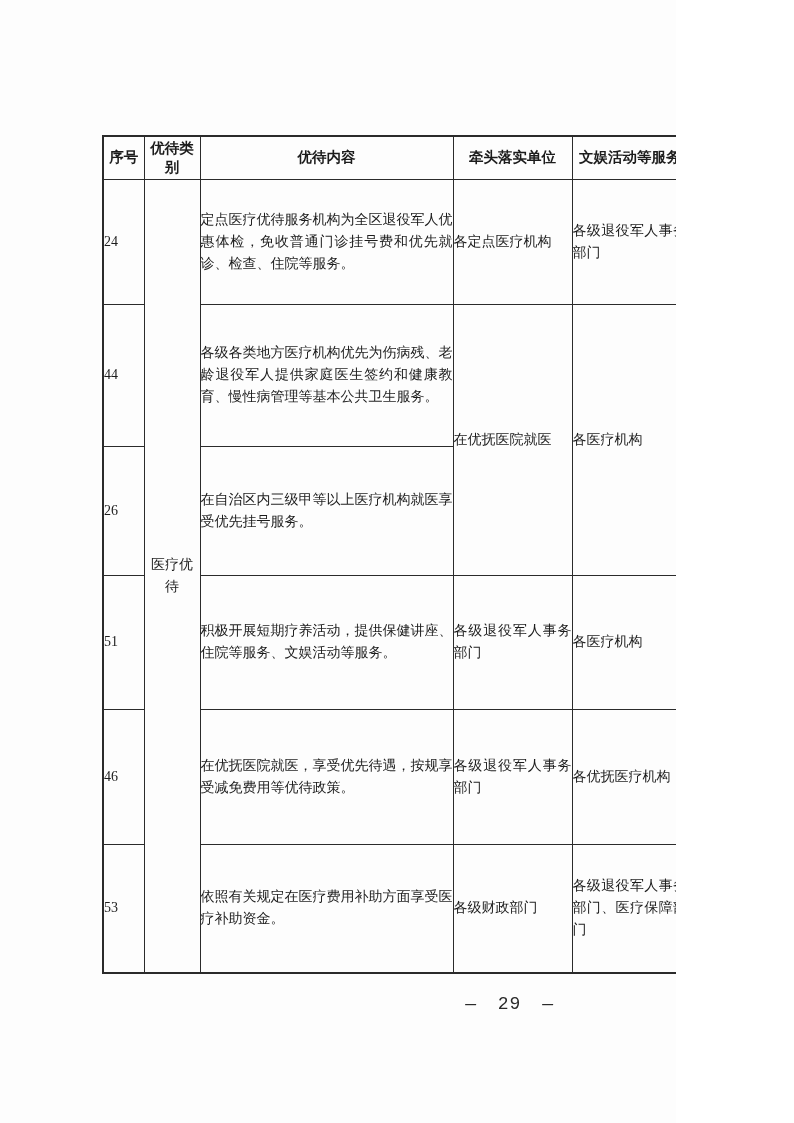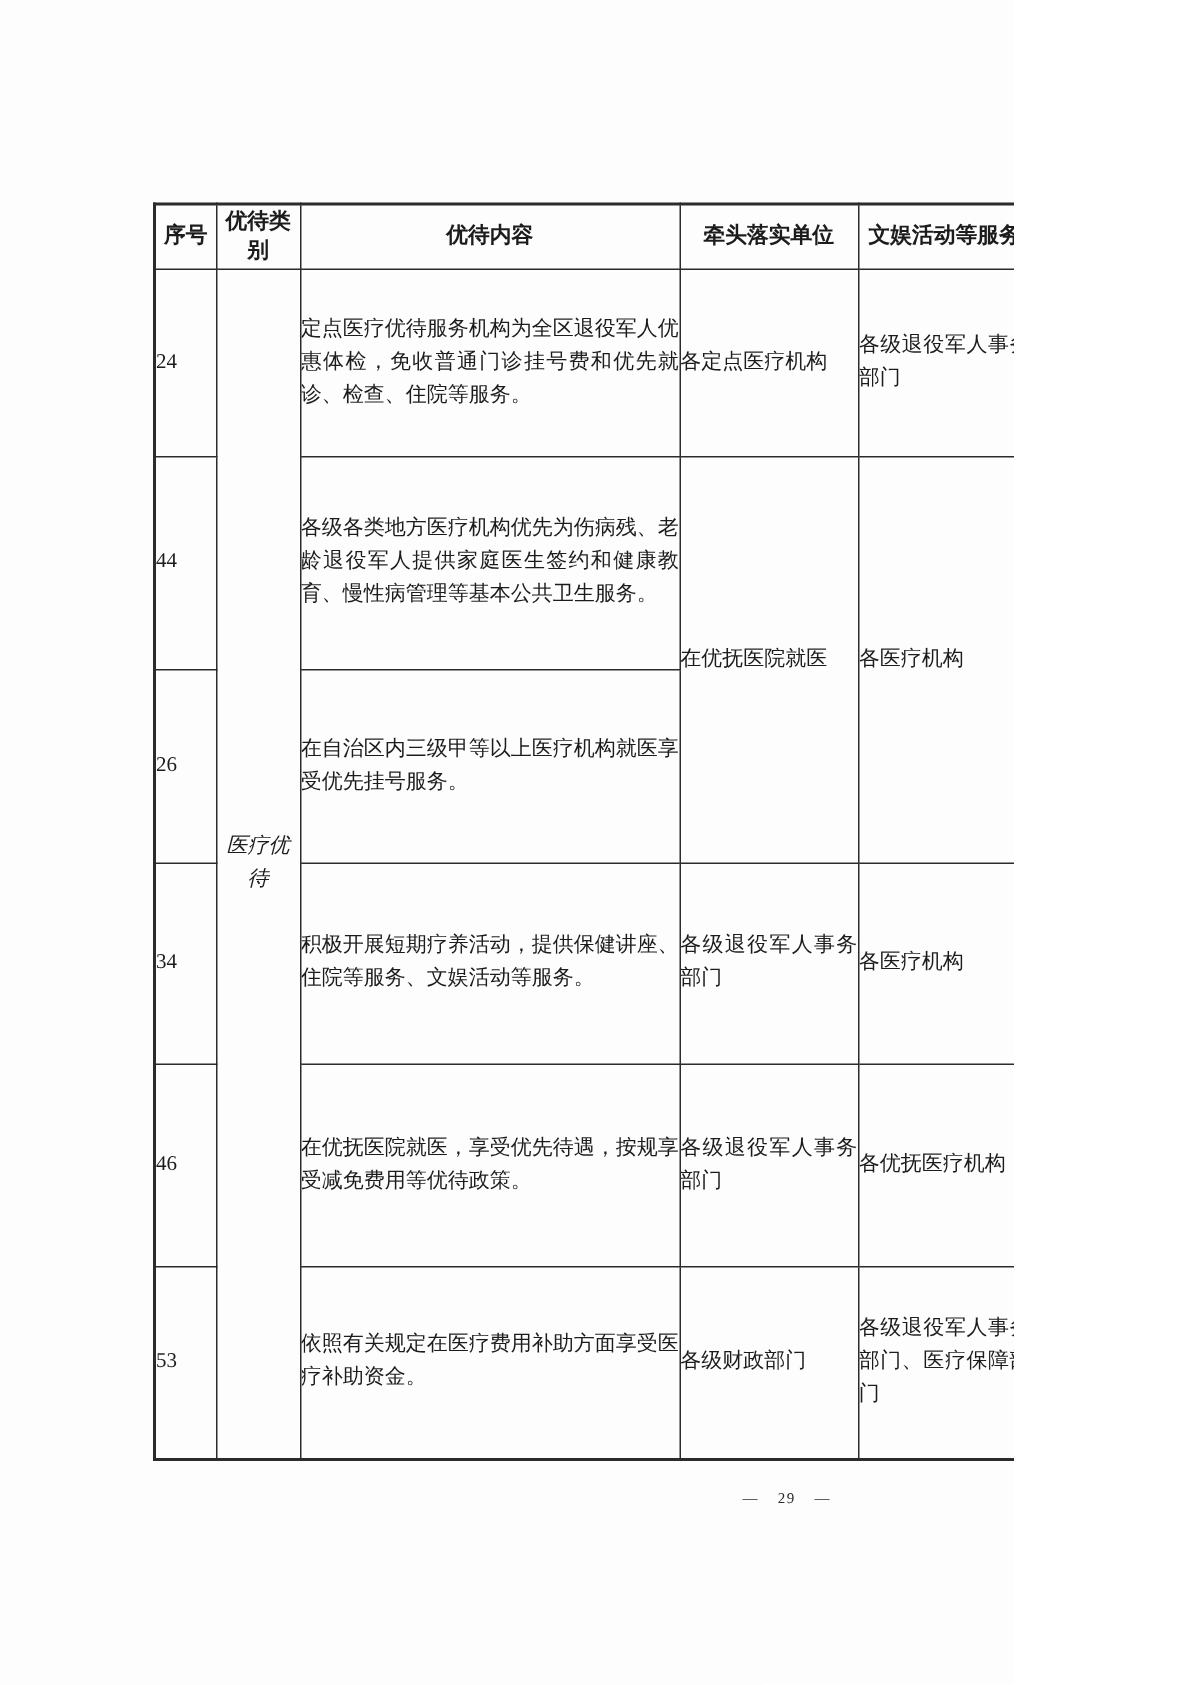--- a/index.html
+++ b/index.html
@@ -49,39 +49,39 @@
   tr.h-r27 { height: 134px; }
   tr.h-r28 { height: 135px; }
   tr.h-r29 { height: 129px; }
   td.no-cell {
     text-align: left;
   }
   td.cat-cell {
     text-align: center;
     padding: 0 11px;
     line-height: 27px;
-    font-style: italic;
   }
   td.content-cell {
     text-align: justify;
     padding: 0 8px;
   }
   td.unit-cell {
     text-align: justify;
     padding: 0 7px;
   }
   .page-number {
     position: absolute;
     top: 994px;
     right: 122px;
-    font-size: 10px;
+    font-size: 18px;
     letter-spacing: 1px;
     word-spacing: 9px;
     color: #2a2a2a;
     white-space: nowrap;
+    font-family: Liberation Mono, monospace;
   }
 </style>
 </head>
 <body>
 
 <div class="page">
 
   <table class="policy-table">
     <colgroup>
       <col style="width:41px">
@@ -113,21 +113,21 @@
         <td class="unit-cell" rowspan="2">在优抚医院就医</td>
         <td class="unit-cell" rowspan="2">各医疗机构</td>
       </tr>
 
       <tr class="h-r26">
         <td class="no-cell">26</td>
         <td class="content-cell">在自治区内三级甲等以上医疗机构就医享受优先挂号服务。</td>
       </tr>
 
       <tr class="h-r27">
-        <td class="no-cell">34</td>
+        <td class="no-cell">51</td>
         <td class="content-cell">积极开展短期疗养活动，提供保健讲座、住院等服务、文娱活动等服务。</td>
         <td class="unit-cell">各级退役军人事务部门</td>
         <td class="unit-cell">各医疗机构</td>
       </tr>
 
       <tr class="h-r28">
         <td class="no-cell">46</td>
         <td class="content-cell">在优抚医院就医，享受优先待遇，按规享受减免费用等优待政策。</td>
         <td class="unit-cell">各级退役军人事务部门</td>
         <td class="unit-cell">各优抚医疗机构</td>

